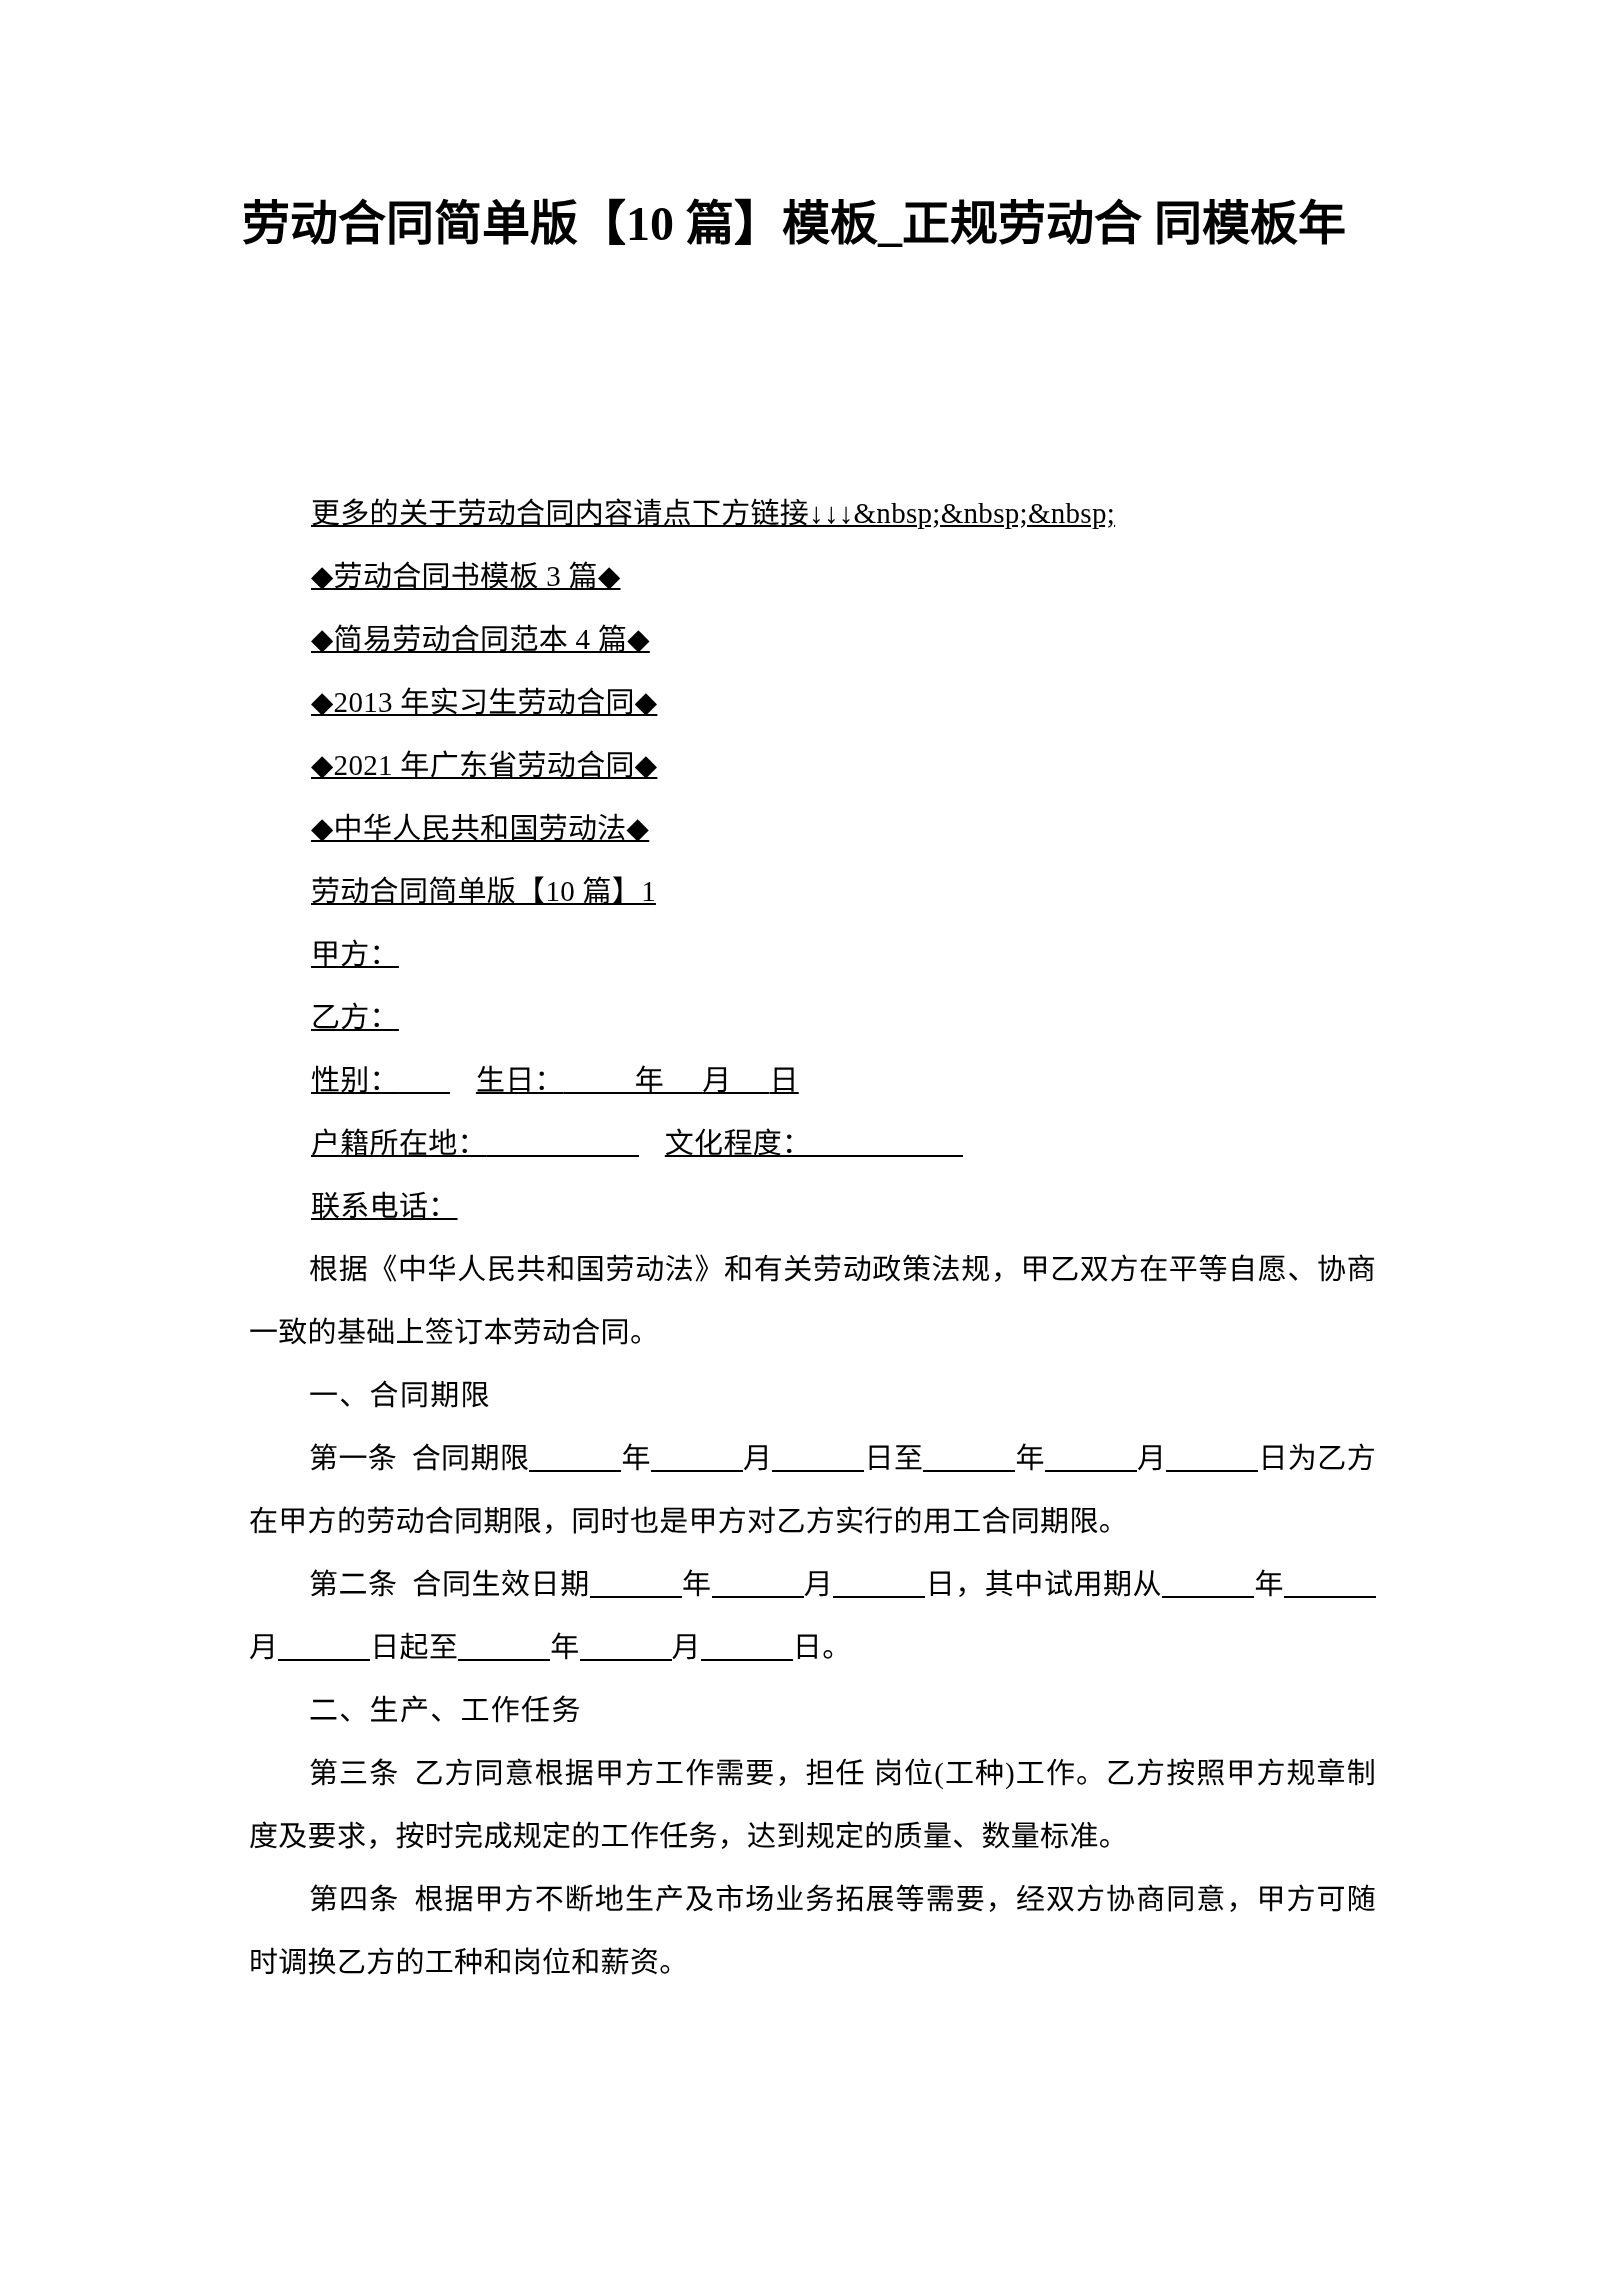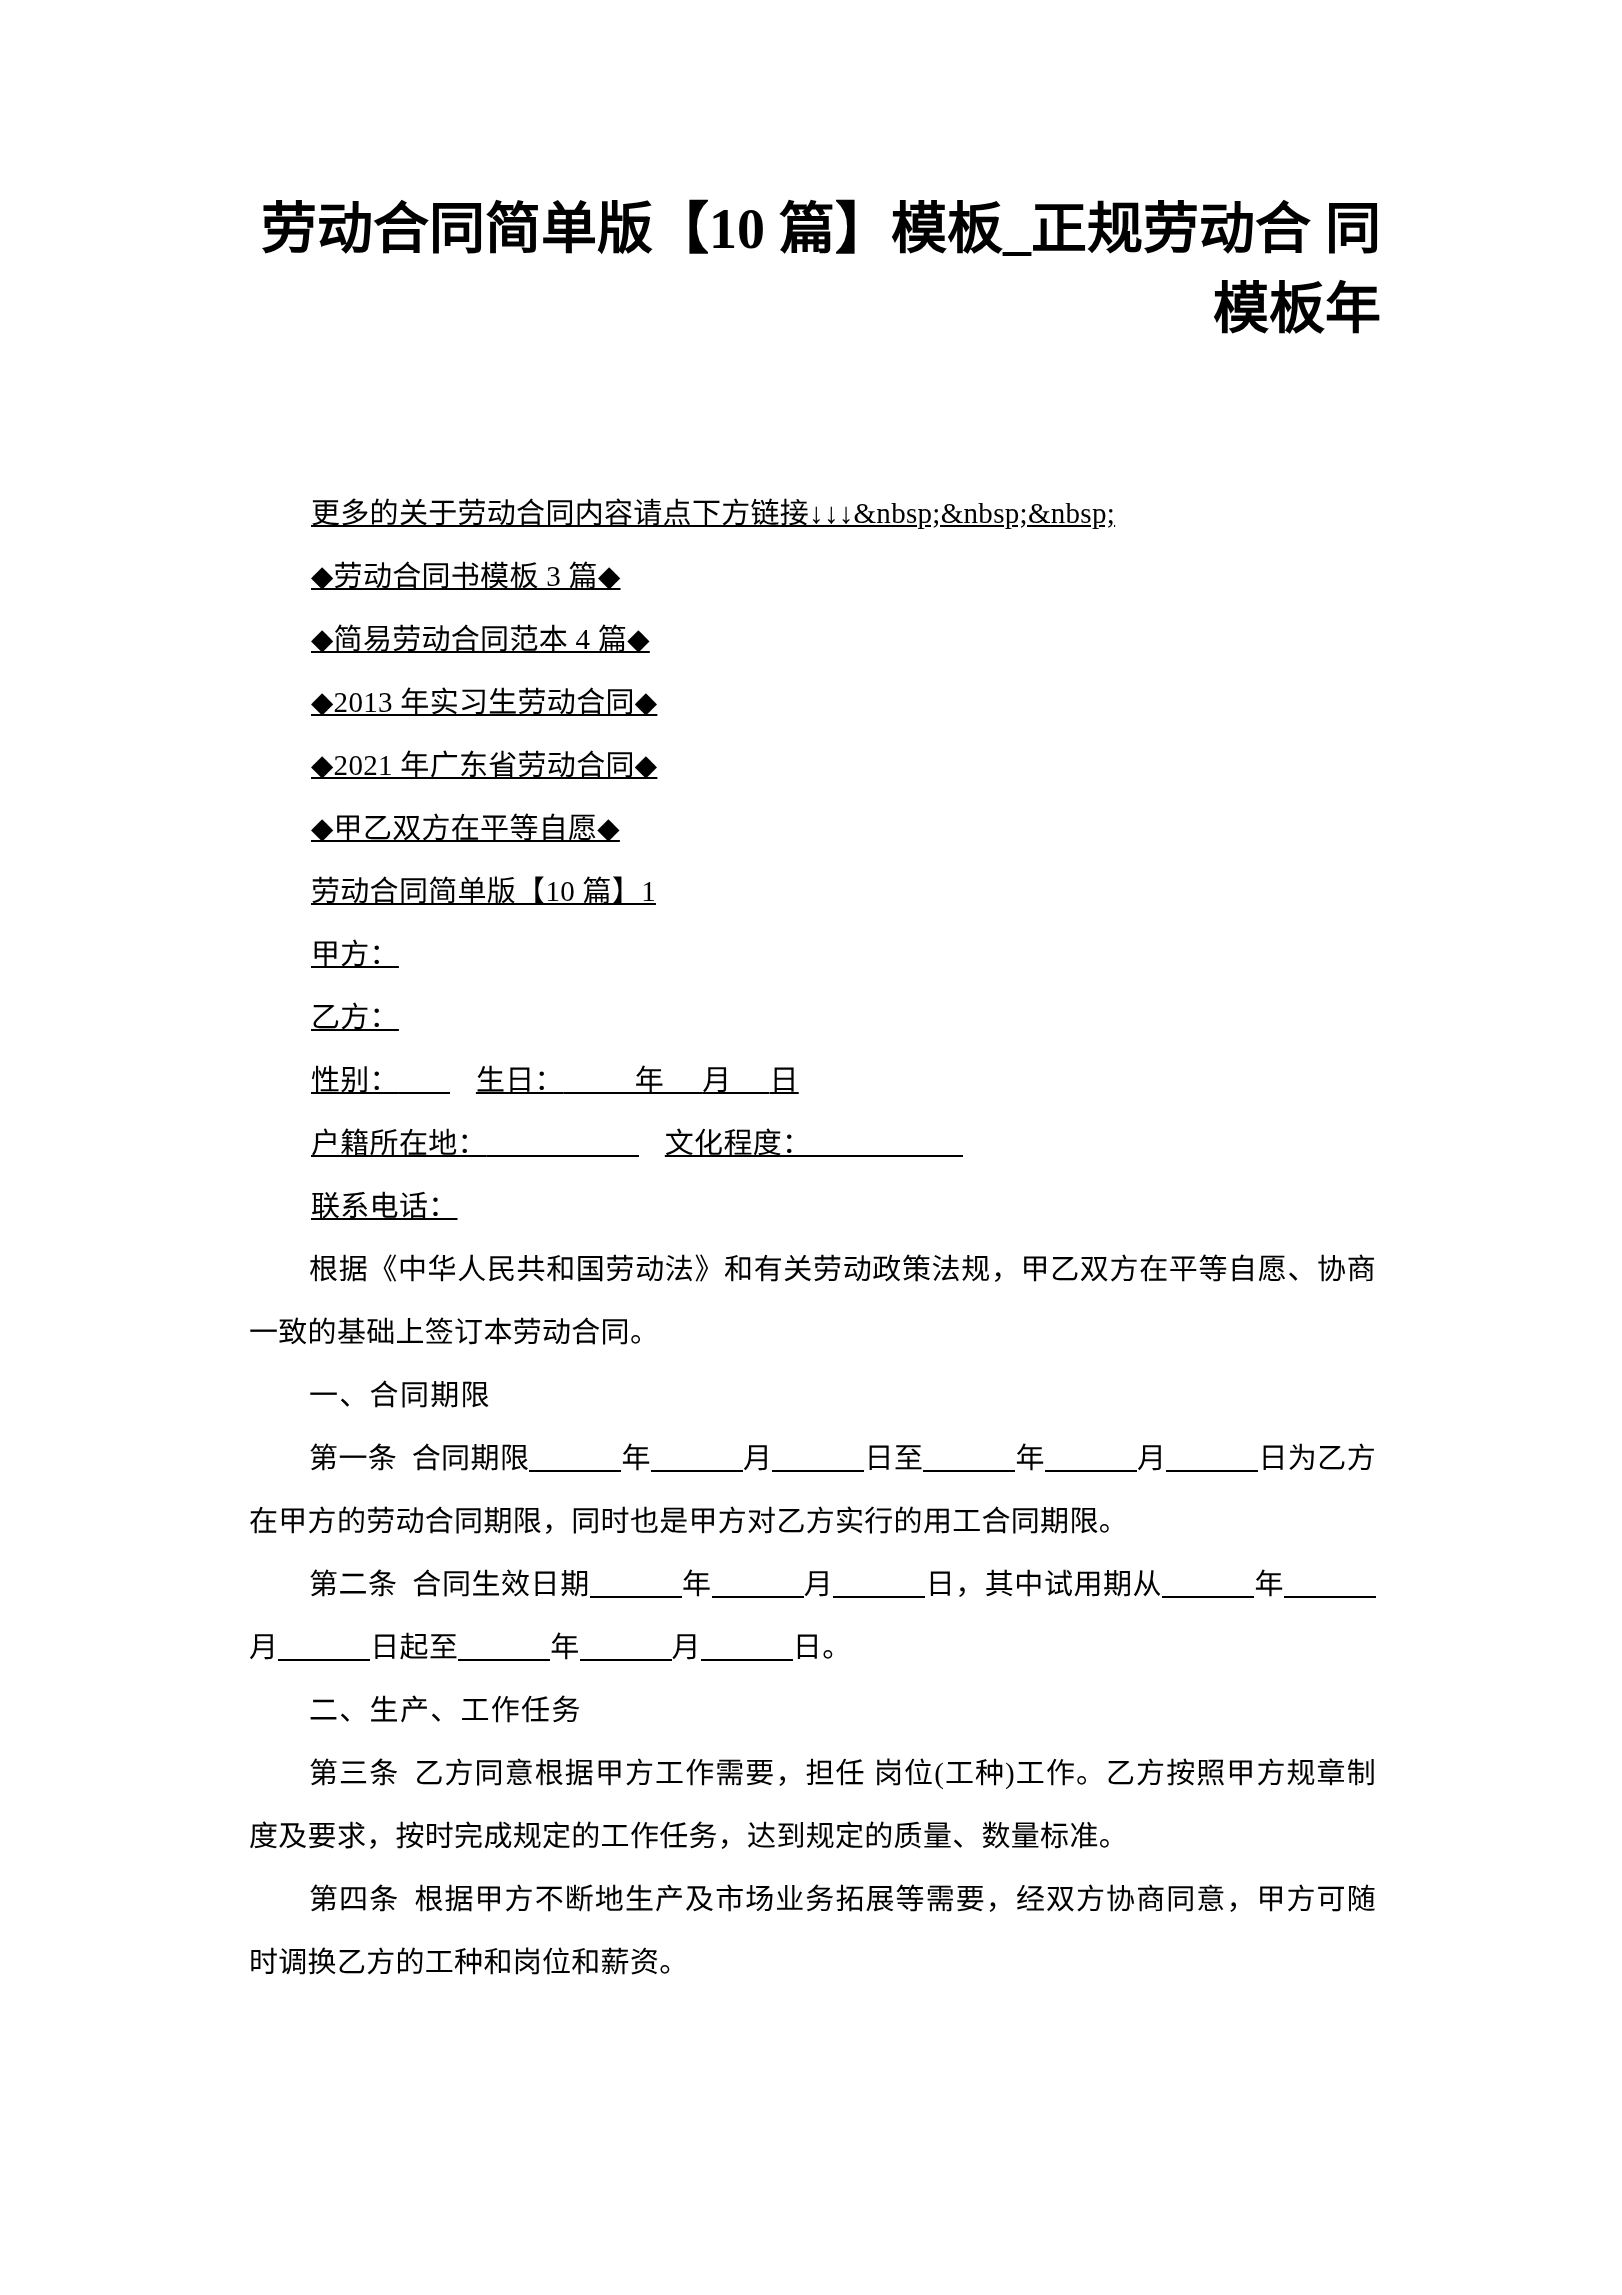--- a/index.html
+++ b/index.html
@@ -27,22 +27,22 @@
   }
 
   
   .doc-title {
     margin: 0;
     padding: 0;
     position: absolute;
     left: 242px;
     top: 190px;
     width: 1139px;
-    text-align: right;
-    font-size: 56px;
+    text-align: left;
+    font-size: 48px;
     font-weight: 700;
     line-height: 1.42;
     letter-spacing: 0px;
     font-family: "Liberation Serif", "DejaVu Serif", serif;
   }
 
   
   .body-area {
     position: absolute;
     left: 249px;
@@ -105,21 +105,21 @@
   </h1>
 
   <div class="body-area">
 
     <p class="para flush">更多的关于劳动合同内容请点下方链接↓↓↓&amp;nbsp;&amp;nbsp;&amp;nbsp;</p>
 
     <p class="para flush">◆劳动合同书模板 3 篇◆</p>
     <p class="para flush">◆简易劳动合同范本 4 篇◆</p>
     <p class="para flush">◆2013 年实习生劳动合同◆</p>
     <p class="para flush">◆2021 年广东省劳动合同◆</p>
-    <p class="para flush">◆甲乙双方在平等自愿◆</p>
+    <p class="para flush">◆中华人民共和国劳动法◆</p>
 
     <p class="para flush">劳动合同简单版【10 篇】1</p>
 
     <p class="para flush">
       <span>甲方：</span>
     </p>
 
     <p class="para flush">
       <span>乙方：</span>
     </p>

